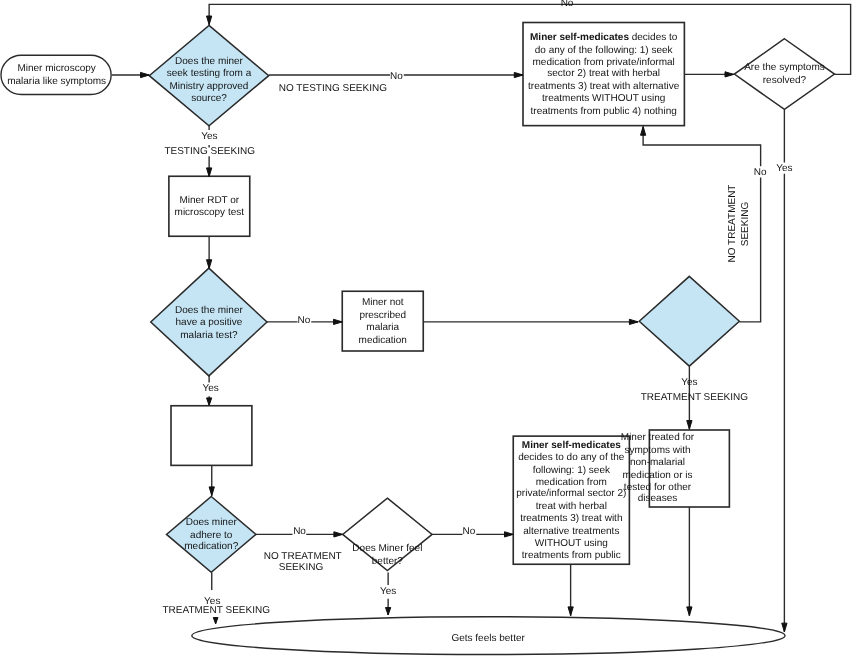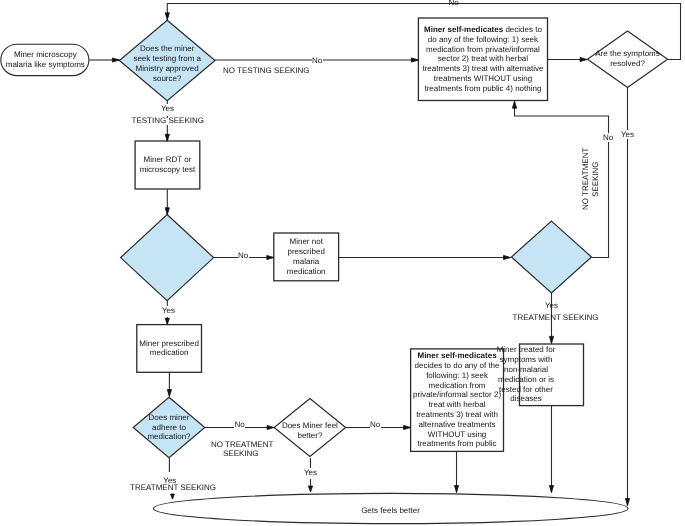--- a/index.html
+++ b/index.html
@@ -84,30 +84,30 @@
   <div id="textlayer">
       <div class="nodetext" style="left: 4.3px; top: 20px; width: 82px; height: 80px;">
         <span>Miner microscopy malaria like symptoms</span>
       </div>
       <div class="nodetext" style="left: 132.7px; top: 24px; width: 69px; height: 80px;">
         <span>Does the miner seek testing from a Ministry approved source?</span>
       </div>
       <div class="nodetext" style="left: 137.45px; top: 125px; width: 60px; height: 80px;">
         <span>Miner RDT or microscopy test</span>
       </div>
+      <div class="nodetext" style="left: 138.1px; top: 218px; width: 58px; height: 80px;">
+        <span>Does the miner have a positive malaria test?</span>
+      </div>
       <div class="nodetext" style="left: 284.2px; top: 216.9px; width: 44px; height: 80px;">
         <span>Miner not prescribed malaria medication</span>
-      </div>
-      <div class="nodetext" style="left: 138.15px; top: 308.45px; width: 62px; height: 80px;">
-        <span>Miner prescribed medication</span>
       </div>
       <div class="nodetext" style="left: 144px; top: 387.5px; width: 50px; height: 80px;">
         <span>Does miner adhere to medication?</span>
       </div>
-      <div class="nodetext" style="left: 278.9px; top: 391px; width: 62px; height: 80px;">
+      <div class="nodetext" style="left: 278.9px; top: 404px; width: 62px; height: 80px;">
         <span>Does Miner feel better?</span>
       </div>
       <div class="nodetext" style="left: 421.95px; top: 19.25px; width: 122px; height: 80px;">
         <span><b>Miner self-medicates</b> decides to do any of the following: 1) seek medication from private/informal sector 2) treat with herbal treatments 3) treat with alternative treatments WITHOUT using treatments from public 4) nothing</span>
       </div>
       <div class="nodetext" style="left: 594.05px; top: 19.25px; width: 67px; height: 80px; align-items: center;">
         <span>Are the symptoms resolved?</span>
       </div>
       <div class="nodetext" style="left: 412.05px; top: 360.15px; width: 90px; height: 80px;">
         <span><b>Miner self-medicates</b> decides to do any of the following: 1) seek medication from private/informal sector 2) treat with herbal treatments 3) treat with alternative treatments WITHOUT using treatments from public</span>

